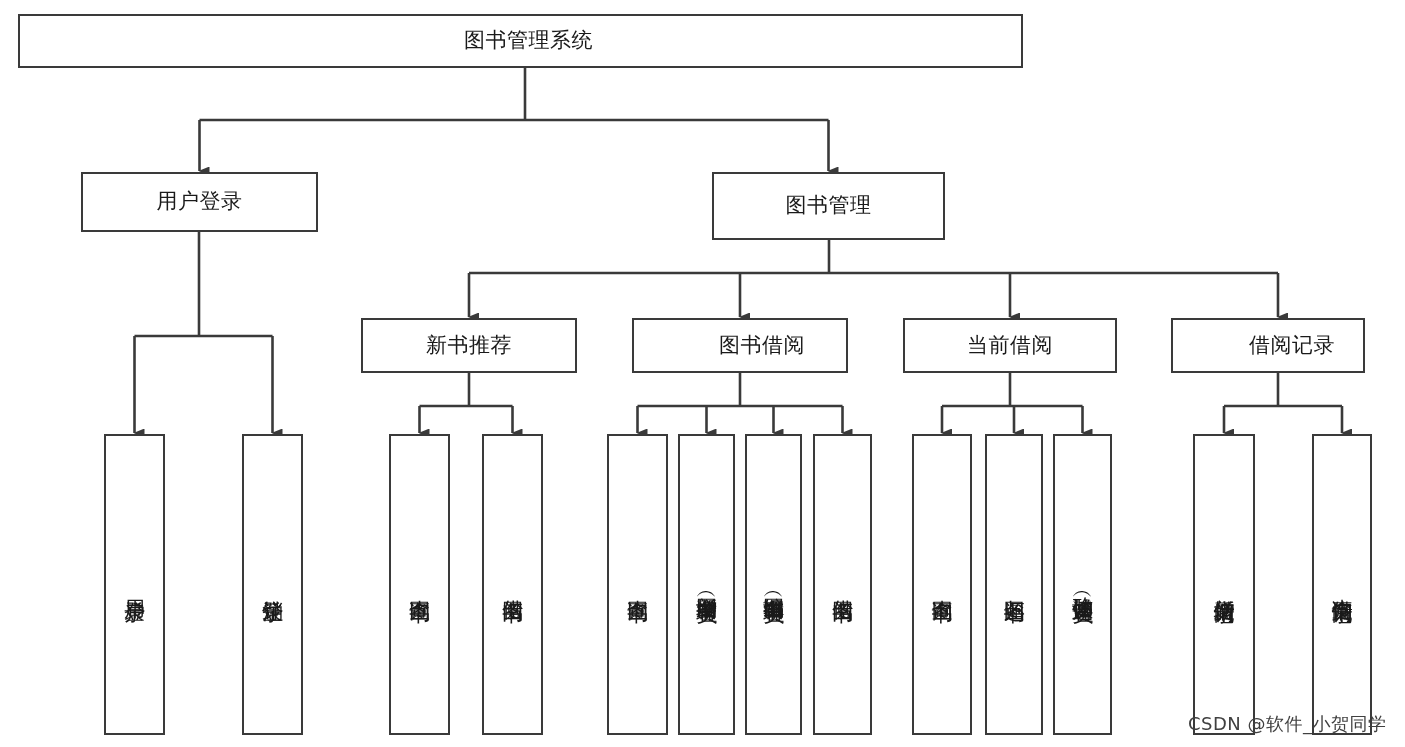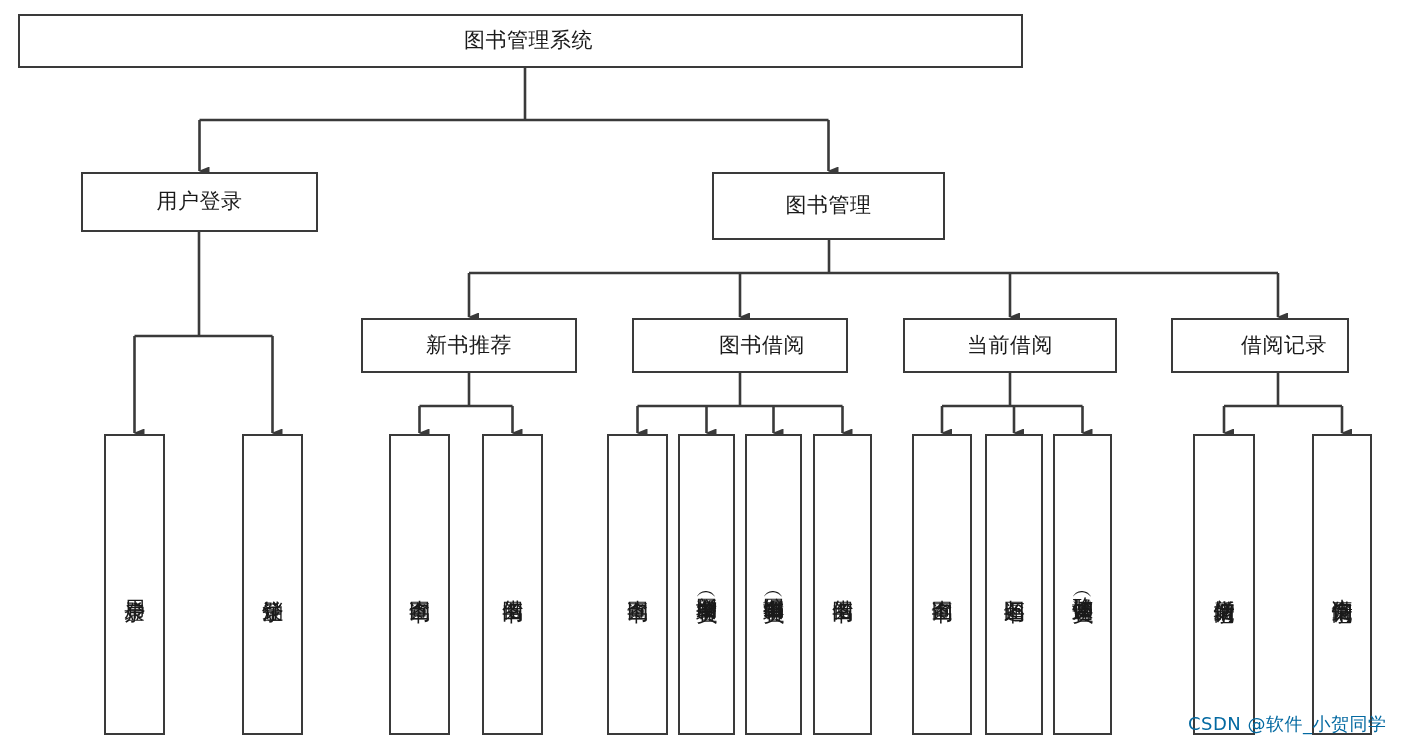--- a/index.html
+++ b/index.html
@@ -49,21 +49,21 @@
     writing-mode: vertical-rl;
     text-orientation: upright;
     line-height: 1.45;
     letter-spacing: 1px;
     white-space: nowrap;
     text-align: center;
   }
   .watermark {
     position: absolute;
     font-size: 18px;
-    color: #0369a1;
+    color: #404040;
     white-space: nowrap;
     letter-spacing: 0.5px;
     pointer-events: none;
   }
 </style>
 </head>
 <body>
 
 <div id="diagram-root">
 
@@ -122,21 +122,21 @@
       </div>
       <div class="node-box" style="left: 361px; top: 318px; width: 216px; height: 55px;">
         <div class="node-label-h">新书推荐</div>
       </div>
       <div class="node-box" style="left: 632px; top: 318px; width: 216px; height: 55px; padding-left: 44px;">
         <div class="node-label-h">图书借阅</div>
       </div>
       <div class="node-box" style="left: 903px; top: 318px; width: 214px; height: 55px; font-family: Liberation Serif, serif;">
         <div class="node-label-h">当前借阅</div>
       </div>
-      <div class="node-box" style="left: 1171px; top: 318px; width: 178px; height: 55px; padding-left: 48px;">
+      <div class="node-box" style="left: 1171px; top: 318px; width: 194px; height: 55px; padding-left: 48px;">
         <div class="node-label-h">借阅记录</div>
       </div>
       <div class="node-box" style="left: 104px; top: 434px; width: 61px; height: 301px;">
         <div class="node-label-v">用户登录</div>
       </div>
       <div class="node-box" style="left: 242px; top: 434px; width: 61px; height: 301px;">
         <div class="node-label-v">注销登录</div>
       </div>
       <div class="node-box" style="left: 389px; top: 434px; width: 61px; height: 301px;">
         <div class="node-label-v">查询图书</div>

